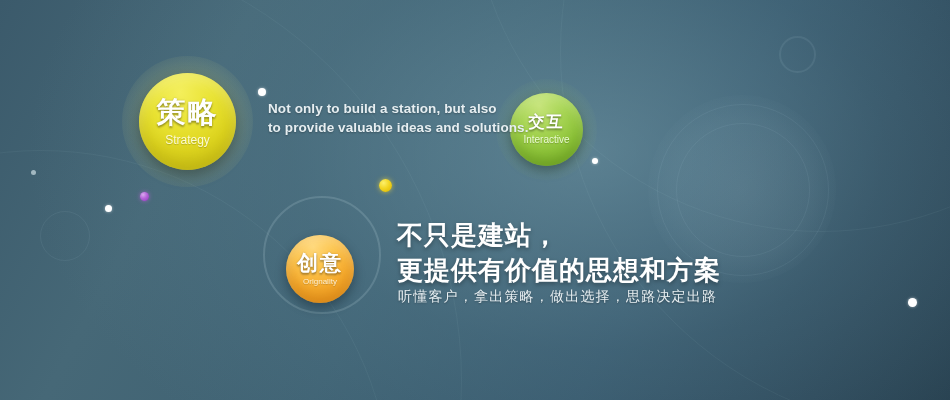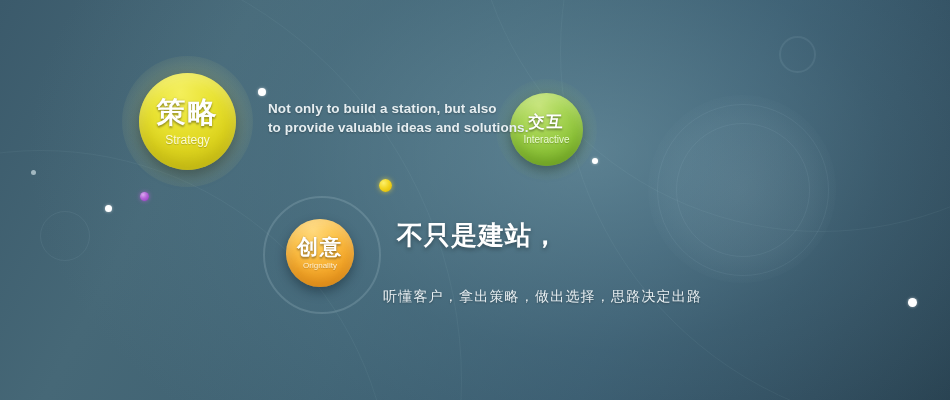--- a/index.html
+++ b/index.html
@@ -100,21 +100,21 @@
   #bubble-interactive .cn { font-size: 16px; }
   #bubble-interactive .en { font-size: 10px; margin-top: 5px; color: #f2ffdd; }
 
   #halo-interactive {
     left: 496px; top: 79px; width: 101px; height: 101px;
     background: radial-gradient(circle, rgba(175,215,95,0.26) 0%, rgba(170,210,100,0.14) 48%, rgba(170,205,110,0.0) 76%);
   }
 
   
   #bubble-orignality {
-    left: 286px; top: 219px; width: 68px; height: 68px;
+    left: 286px; top: 235px; width: 68px; height: 68px;
     background: radial-gradient(circle at 40% 18%, #ffd87a 0%, #fcc44c 30%, #f5a82a 62%, #ea8d16 100%);
     box-shadow: 0 5px 11px rgba(10,25,35,0.40), inset 0 -7px 13px rgba(155,85,0,0.28), inset 0 6px 10px rgba(255,240,200,0.35);
   }
   #bubble-orignality .cn { font-size: 21px; }
   #bubble-orignality .en { font-size: 8px; margin-top: 5px; color: #fff4dc; }
 
   #ring-orignality {
     left: 263px; top: 196px; width: 114px; height: 114px;
     border: 2px solid rgba(205,230,238,0.17);
   }
@@ -154,21 +154,21 @@
     font-size: 26px;
     font-weight: bold;
     line-height: 35px;
     letter-spacing: 1px;
     text-shadow: 0 2px 4px rgba(0,0,0,0.35);
   }
   #headline div { white-space: nowrap; }
 
   #subline {
     position: absolute;
-    left: 383px; top: 288px;
+    left: 398px; top: 288px;
     color: #e8eff2;
     font-size: 14px;
     letter-spacing: 1.2px;
     white-space: nowrap;
     text-shadow: 0 1px 2px rgba(0,0,0,0.30);
   }
 </style>
 </head>
 <body>
 
@@ -213,17 +213,18 @@
   </div>
 
 
   <div id="tagline-en">
     <div>Not only to build a station, but also</div>
     <div>to provide valuable ideas and solutions.</div>
   </div>
 
   <div id="headline">
     <div>不只是建站，</div>
+    <div>更提供有价值的思想和方案</div>
   </div>
 
   <div id="subline">听懂客户，拿出策略，做出选择，思路决定出路</div>
 
 </div>
 
 </body></html>

